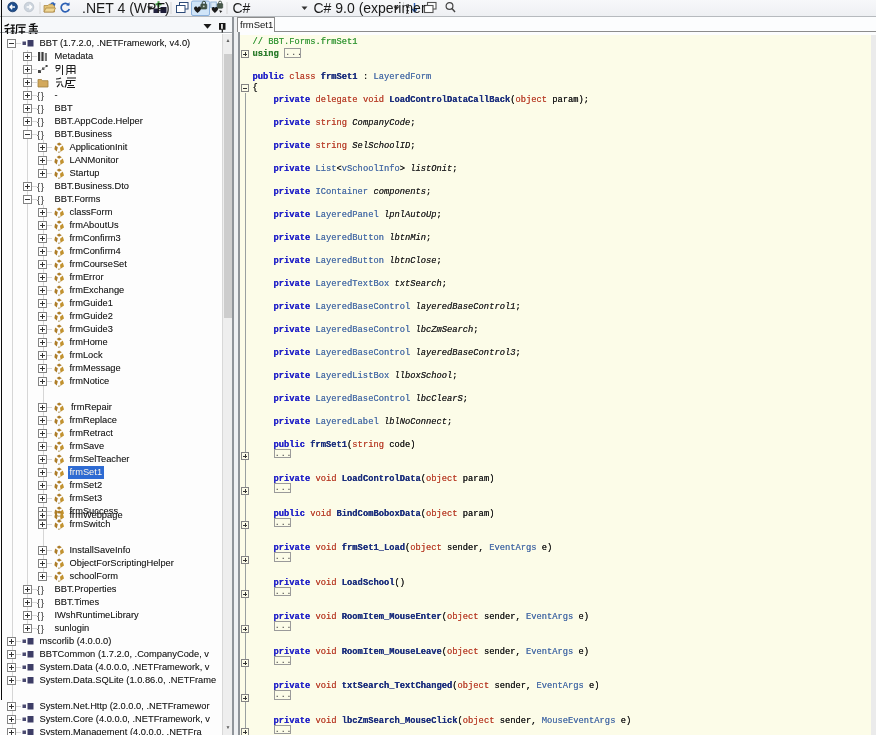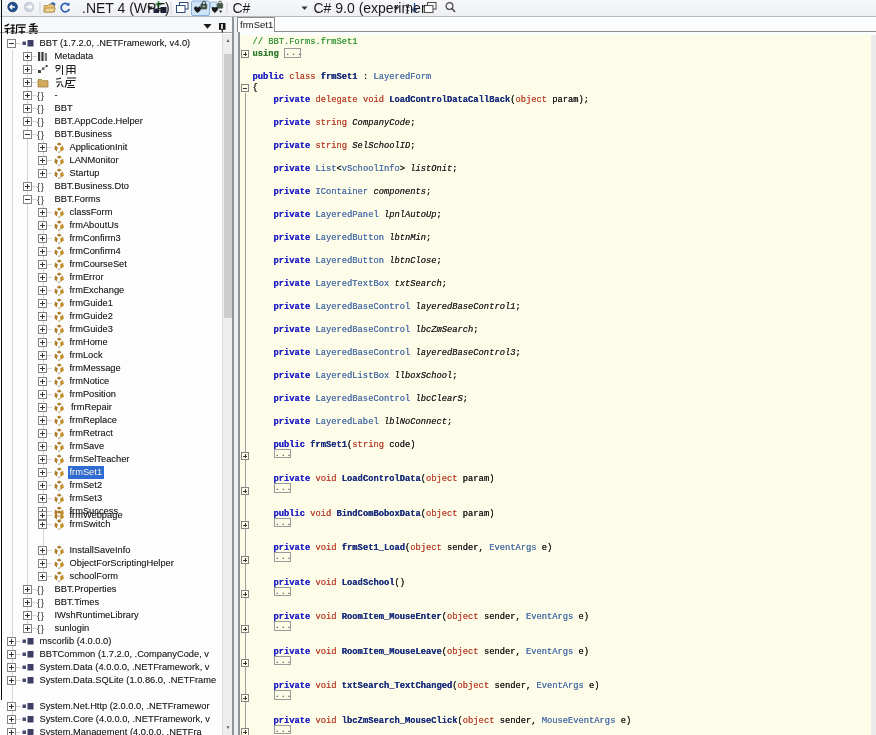--- a/index.html
+++ b/index.html
@@ -426,33 +426,20 @@
         <span class="lbl" style="left:52.5px;top:1px"><svg width="12" height="11" viewBox="0 0 12 11">
             <g fill="#ad7d28">
               <path d="M6.2 0.5l2.6 1.8-2.8 1.4-2.3-1.6z"></path>
               <path d="M2.2 3.6l2.6 1.7-1 4.2-2.5-2.2z"></path>
               <path d="M9.8 3.4l1.2 4-3.4 2.3-.6-3.9z" fill="#c2922f"></path>
               <path d="M4.9 9.7l3.2.1-2.5 1z" fill="#8a6a1e"></path>
             </g>
           </svg></span>
         <span class="lbl" style="left:69.5px">frmNotice</span>
       </div>
-      <div class="trow" style="top:354.0px">
-        <span class="exp plus" style="left:38.0px"></span>
-        <div class="gline" style="left:47.0px;top:6px;width:5px;height:1px"></div>
-        <span class="lbl" style="left:52.5px;top:1px"><svg width="12" height="11" viewBox="0 0 12 11">
-            <g fill="#ad7d28">
-              <path d="M6.2 0.5l2.6 1.8-2.8 1.4-2.3-1.6z"></path>
-              <path d="M2.2 3.6l2.6 1.7-1 4.2-2.5-2.2z"></path>
-              <path d="M9.8 3.4l1.2 4-3.4 2.3-.6-3.9z" fill="#c2922f"></path>
-              <path d="M4.9 9.7l3.2.1-2.5 1z" fill="#8a6a1e"></path>
-            </g>
-          </svg></span>
-        <span class="lbl" style="left:69.5px">frmPosition</span>
-      </div>
       <div class="trow" style="top:367.0px">
         <span class="exp plus" style="left:38.0px"></span>
         <div class="gline" style="left:47.0px;top:6px;width:5px;height:1px"></div>
         <span class="lbl" style="left:52.5px;top:1px"><svg width="12" height="11" viewBox="0 0 12 11">
             <g fill="#ad7d28">
               <path d="M6.2 0.5l2.6 1.8-2.8 1.4-2.3-1.6z"></path>
               <path d="M2.2 3.6l2.6 1.7-1 4.2-2.5-2.2z"></path>
               <path d="M9.8 3.4l1.2 4-3.4 2.3-.6-3.9z" fill="#c2922f"></path>
               <path d="M4.9 9.7l3.2.1-2.5 1z" fill="#8a6a1e"></path>
             </g>

